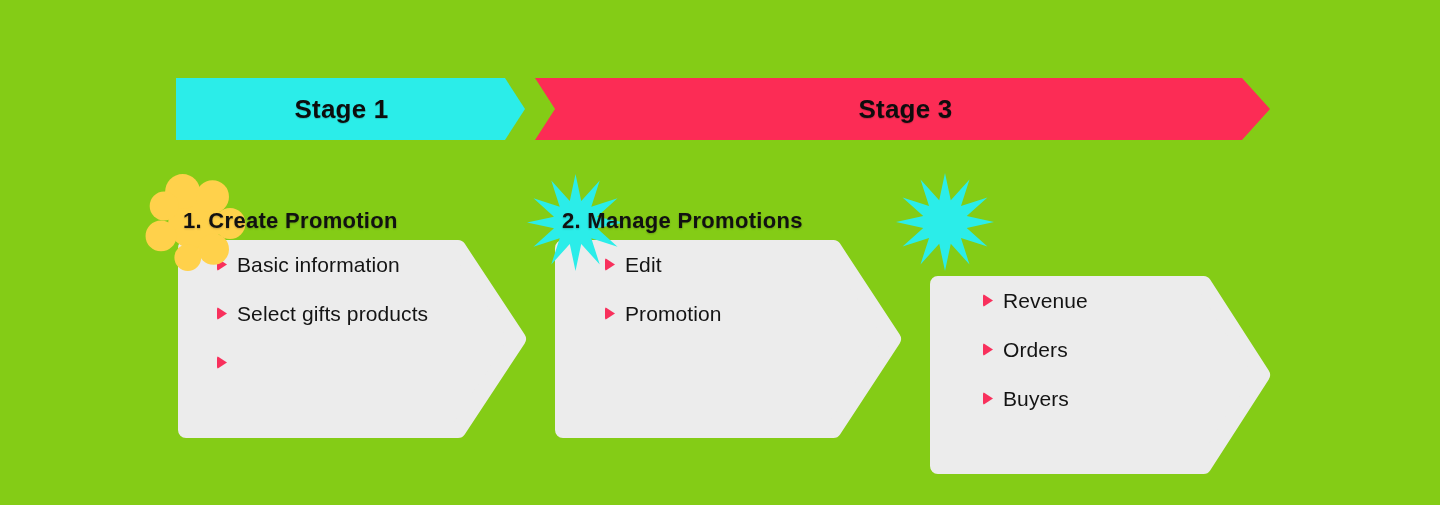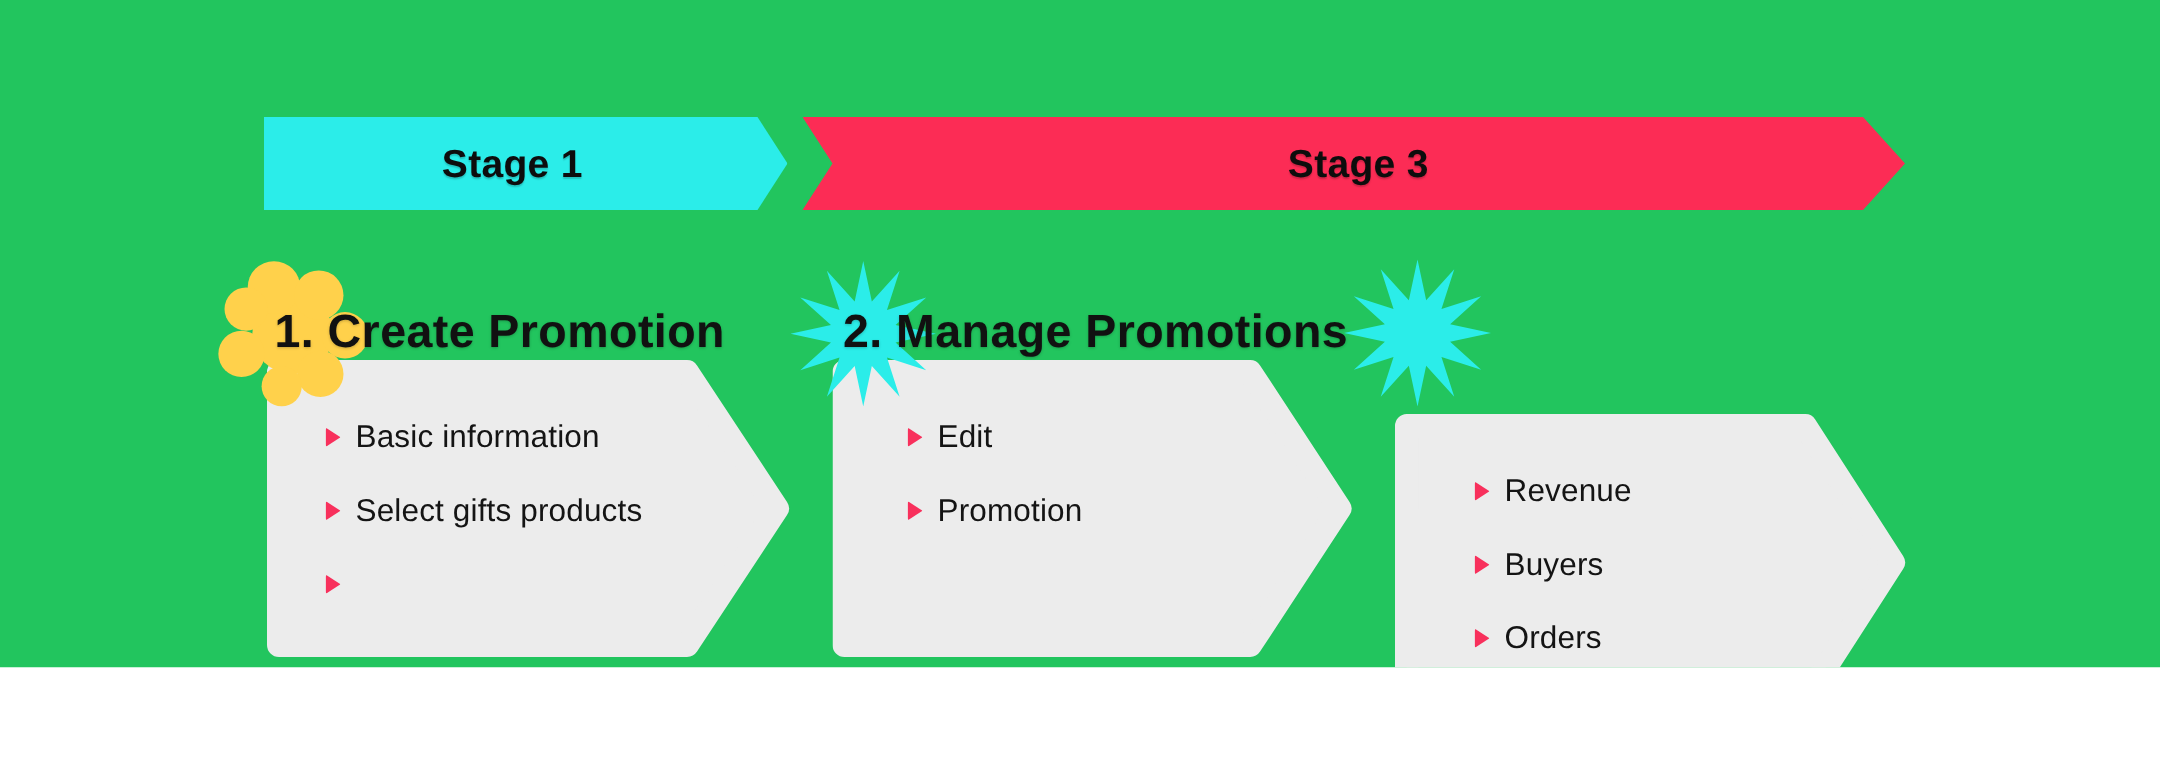--- a/index.html
+++ b/index.html
@@ -11,22 +11,22 @@
   }
   * { margin: 0; padding: 0; box-sizing: border-box; }
   html, body { background: #ffffff; }
   body {
     font-family: "Liberation Sans", "DejaVu Sans", sans-serif;
     color: var(--text);
   }
   .canvas {
     position: relative;
     width: 1440px;
-    height: 445px;
-    background: #22c55e;
+    height: 505px;
+    background: #84cc16;
     overflow: hidden;
     text-decoration: underline;
   }
 
   
   .banner {
     position: absolute;
     top: 78px;
     height: 62px;
     display: flex;
@@ -58,21 +58,21 @@
   .flower { left: 143px; top: 171px; width: 104px; height: 103px; color: var(--yellow); }
   .star-2 { left: 527px; top: 174px; width: 97px;  height: 97px;  color: var(--cyan); }
   .star-3 { left: 896px; top: 173px; width: 98px;  height: 98px;  color: var(--cyan); }
   .decoration svg { width: 100%; height: 100%; display: block; }
 
   
   .card-heading {
     position: absolute;
     top: 203px;
     z-index: 3;
-    font-size: 31px;
+    font-size: 22px;
     font-weight: bold;
     line-height: 36px;
     color: #111111;
     letter-spacing: 0.3px;
     text-shadow: 0 1px 2px rgba(0,0,0,0.22);
     white-space: nowrap;
   }
   .heading-1 { left: 183px; }
   .heading-2 { left: 562px; }
   .heading-3 { left: 929px; }
@@ -90,21 +90,20 @@
   .card-bg {
     position: absolute;
     inset: 0;
     width: 100%;
     height: 100%;
     color: var(--card-gray);
   }
   .card-items {
     position: relative;
     list-style: none;
-    padding-top: 27px;
     z-index: 1;
     text-align: right;
   }
   .card-1 .card-items { padding-left: 39px; }
   .card-2 .card-items { padding-left: 50px; }
   .card-3 .card-items { padding-left: 53px; }
   .card-item {
     height: 49px;
     display: flex;
     align-items: center;
@@ -199,22 +198,22 @@
     <svg class="card-bg" viewBox="0 0 350 198" preserveAspectRatio="none" aria-hidden="true">
       <path d="M8 8 L280 8 L340 99 L280 190 L8 190 Z" fill="currentColor" stroke="currentColor" stroke-width="16" stroke-linejoin="round"></path>
     </svg>
     <ul class="card-items">
       <li class="card-item">
         <span class="bullet"></span>
         <span>Revenue</span>
       </li>
       <li class="card-item">
         <span class="bullet"></span>
+        <span>Orders</span>
+      </li>
+      <li class="card-item">
+        <span class="bullet"></span>
         <span>Buyers</span>
       </li>
-      <li class="card-item">
-        <span class="bullet"></span>
-        <span>Orders</span>
-      </li>
     </ul>
   </div>
 
 </div>
 
 </body></html>

